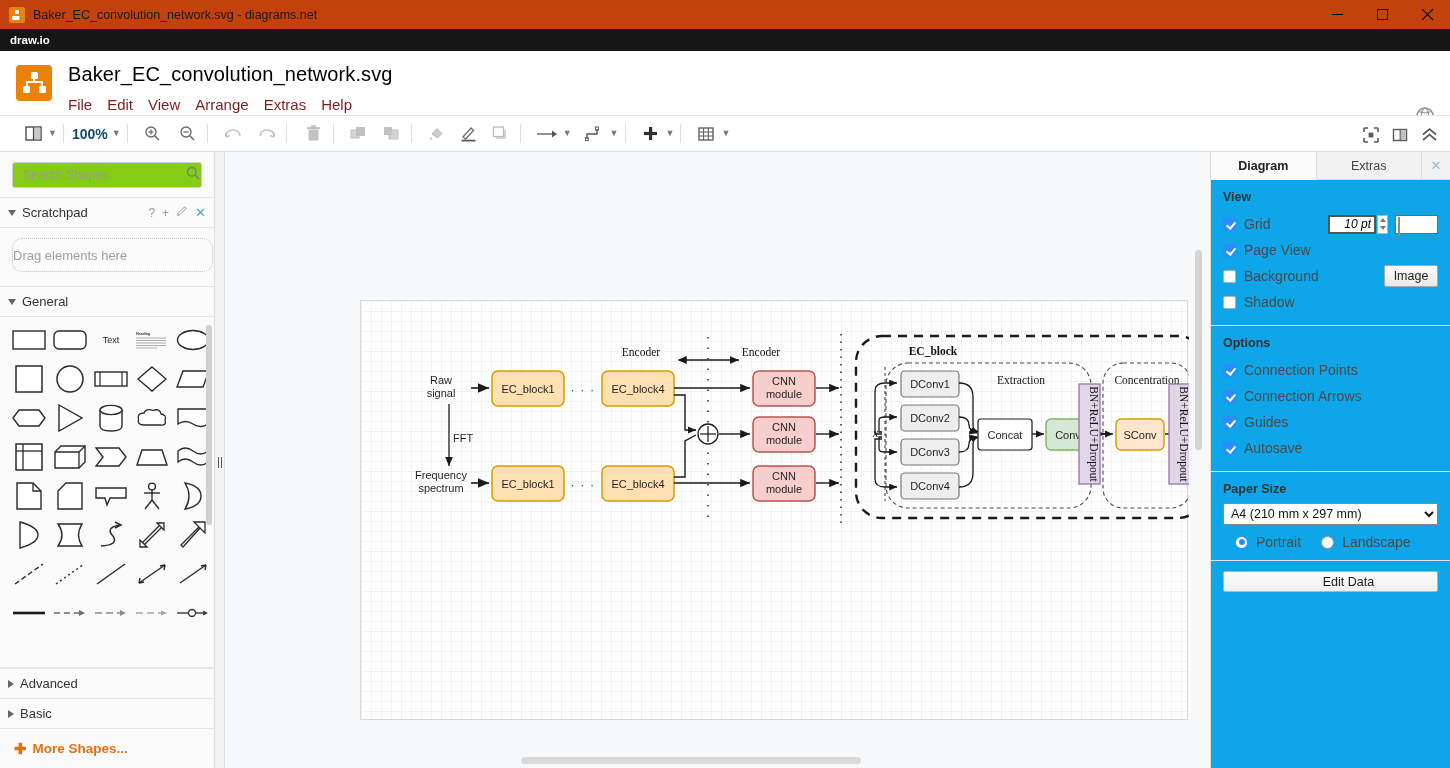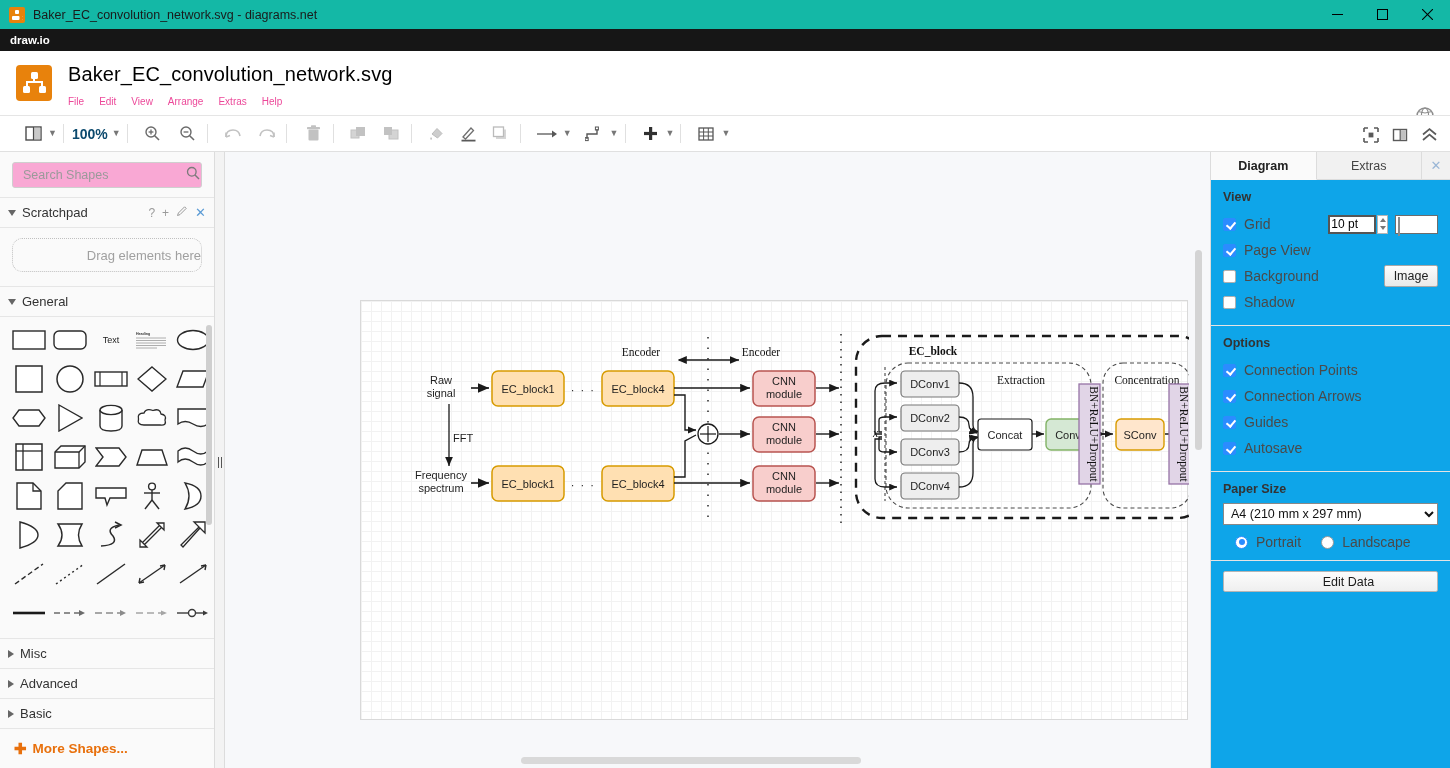--- a/index.html
+++ b/index.html
@@ -7,21 +7,21 @@
     margin: 0; padding: 0;
     width: 1450px; height: 768px;
     overflow: hidden;
     font-family: "Liberation Sans", sans-serif;
     background: #ffffff;
   }
 
   
   #titlebar {
     height: 29px; width: 100%;
-    background: #14b8a6;
+    background: #c2410c;
     display: flex; align-items: center;
     position: relative;
   }
   #titlebar .app-icon {
     width: 16px; height: 16px;
     margin-left: 9px; margin-right: 8px;
     background: #e8820c;
     border-radius: 2px;
     position: relative; flex: none;
   }
@@ -96,21 +96,21 @@
   #logo .d2 { position:absolute; left:25px; top:16px; width:2px; height:6px; background:#fff;}
   #doc-title {
     margin-left: 16px; margin-top: 12px;
   }
   #doc-title .t {
     font-size: 20px; color: #000; font-weight: normal;
     letter-spacing: 0.1px;
   }
   #menubar { margin-top: 8px; display: flex; gap: 0; }
   .menu-item {
-    font-size: 10px; color: #ec4899;
+    font-size: 15px; color: #7f1d1d;
     padding: 2px 9px 2px 0;
     margin-right: 6px;
     cursor: default;
   }
   #globe {
     position: absolute; right: 16px; top: 56px;
     width: 18px; height: 18px;
   }
 
   
@@ -154,21 +154,21 @@
   
   #left-panel {
     width: 215px; flex: none;
     background: #fafafa;
     border-right: 1px solid #dcdcdc;
     display: flex; flex-direction: column;
     position: relative;
   }
   #search-wrap { padding: 10px 12px 9px 12px; }
   #search-box {
-    height: 26px; background: #f9a8d4;
+    height: 26px; background: #84cc16;
     border: 1px solid #cfcfcf; border-radius: 3px;
     display: flex; align-items: center;
     padding: 0 6px 0 8px;
   }
   #search-box input {
     border: none; outline: none; flex: 1;
     font-size: 12.5px; color: #333;
     font-family: "Liberation Sans", sans-serif;
     background: transparent;
   }
@@ -193,23 +193,23 @@
     border-bottom: 4.5px solid transparent;
     border-left: 6px solid #666;
   }
   .scratch-actions {
     position: absolute; right: 8px; top: 0; height: 29px;
     display: flex; align-items: center; gap: 7px;
     font-size: 12px; color: #9a9a9a;
   }
   .scratch-actions .x { color: #5b9bd5; font-size: 13px; }
   #scratch-drop {
-    margin: 10px 12px 14px 12px; height: 34px;
+    margin: 10px 1px 14px 12px; height: 34px;
     border: 1.6px dotted #c0c0c0; border-radius: 10px;
-    display: flex; align-items: center; justify-content: flex-end;
+    display: flex; align-items: center; justify-content: flex-start;
     color: #a0a0a0; font-size: 13px;
     background: #fafafa;
   }
   #shapes-scroll {
     flex: 1; overflow: hidden; position: relative;
   }
   #shape-grid {
     padding: 8px 0 10px 8px;
     display: grid;
     grid-template-columns: repeat(5, 1fr);
@@ -319,21 +319,21 @@
     left: 3.5px; top: 1px; width: 4px; height: 7px;
     border-right: 2px solid #fff; border-bottom: 2px solid #fff;
     transform: rotate(40deg);
   }
   .rp-lbl { font-size: 14px; color: #4a4a4a; }
   .grid-ctl { margin-left: auto; display: flex; align-items: center; }
   .grid-size {
     width: 48px; height: 19px;
     border: 2px solid #555; background: #fff;
     font-size: 12px; color: #000; text-align: right;
-    padding-right: 16px; line-height: 15px;
+    padding-right: 3px; line-height: 15px; font-style: italic;
   }
   .spinner {
     width: 11px; height: 19px; border: 1px solid #b5b5b5;
     background: #fff; margin-left: 1px;
     display: flex; flex-direction: column;
     align-items: center; justify-content: space-around;
   }
   .spinner .up, .spinner .dn { width:0;height:0; }
   .spinner .up { border-left:3px solid transparent;border-right:3px solid transparent;border-bottom:4px solid #777; }
   .spinner .dn { border-left:3px solid transparent;border-right:3px solid transparent;border-top:4px solid #777; }
@@ -871,24 +871,20 @@
               <line x1="20" y1="7" x2="28" y2="7" stroke="#3a3a3a" stroke-width="1.4"></line>
               <path d="M27 4.4 L32 7 L27 9.6 Z" fill="#3a3a3a"></path>
             </svg>
           </div>
       </div>
       <div id="panel-scrollthumb"></div>
     </div>
 
     <div class="bottom-sections">
       <div class="panel-sep"></div>
-      <div class="section-head">
-        <span class="tri closed"></span>
-        <span>Misc</span>
-      </div>
       <div class="panel-sep"></div>
       <div class="section-head">
         <span class="tri closed"></span>
         <span>Advanced</span>
       </div>
       <div class="panel-sep"></div>
       <div class="section-head">
         <span class="tri closed"></span>
         <span>Basic</span>
       </div>

